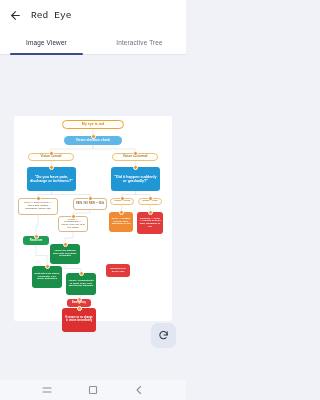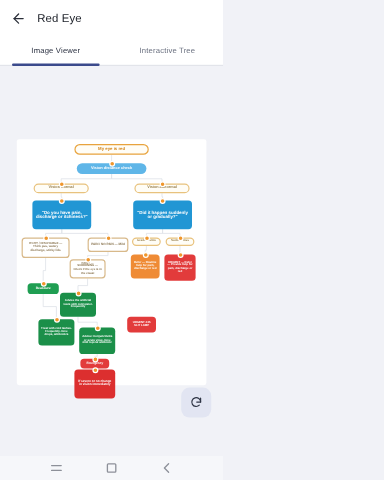--- a/index.html
+++ b/index.html
@@ -22,20 +22,21 @@
   #back-icon {
     width:13px; height:13px;
     flex:0 0 auto;
     display:flex; align-items:center; justify-content:center;
   }
   #back-icon svg { width:13px; height:13px; display:block; }
   #page-title {
     font-size:9.5px;
     color:#20242c;
     letter-spacing:.1px;
+    font-family:Liberation Mono, monospace;
   }
 
   
   #tab-bar {
     height:25px;
     background:#ffffff;
     display:flex;
     border-bottom:1px solid #e2e4ea;
     position:relative;
   }

